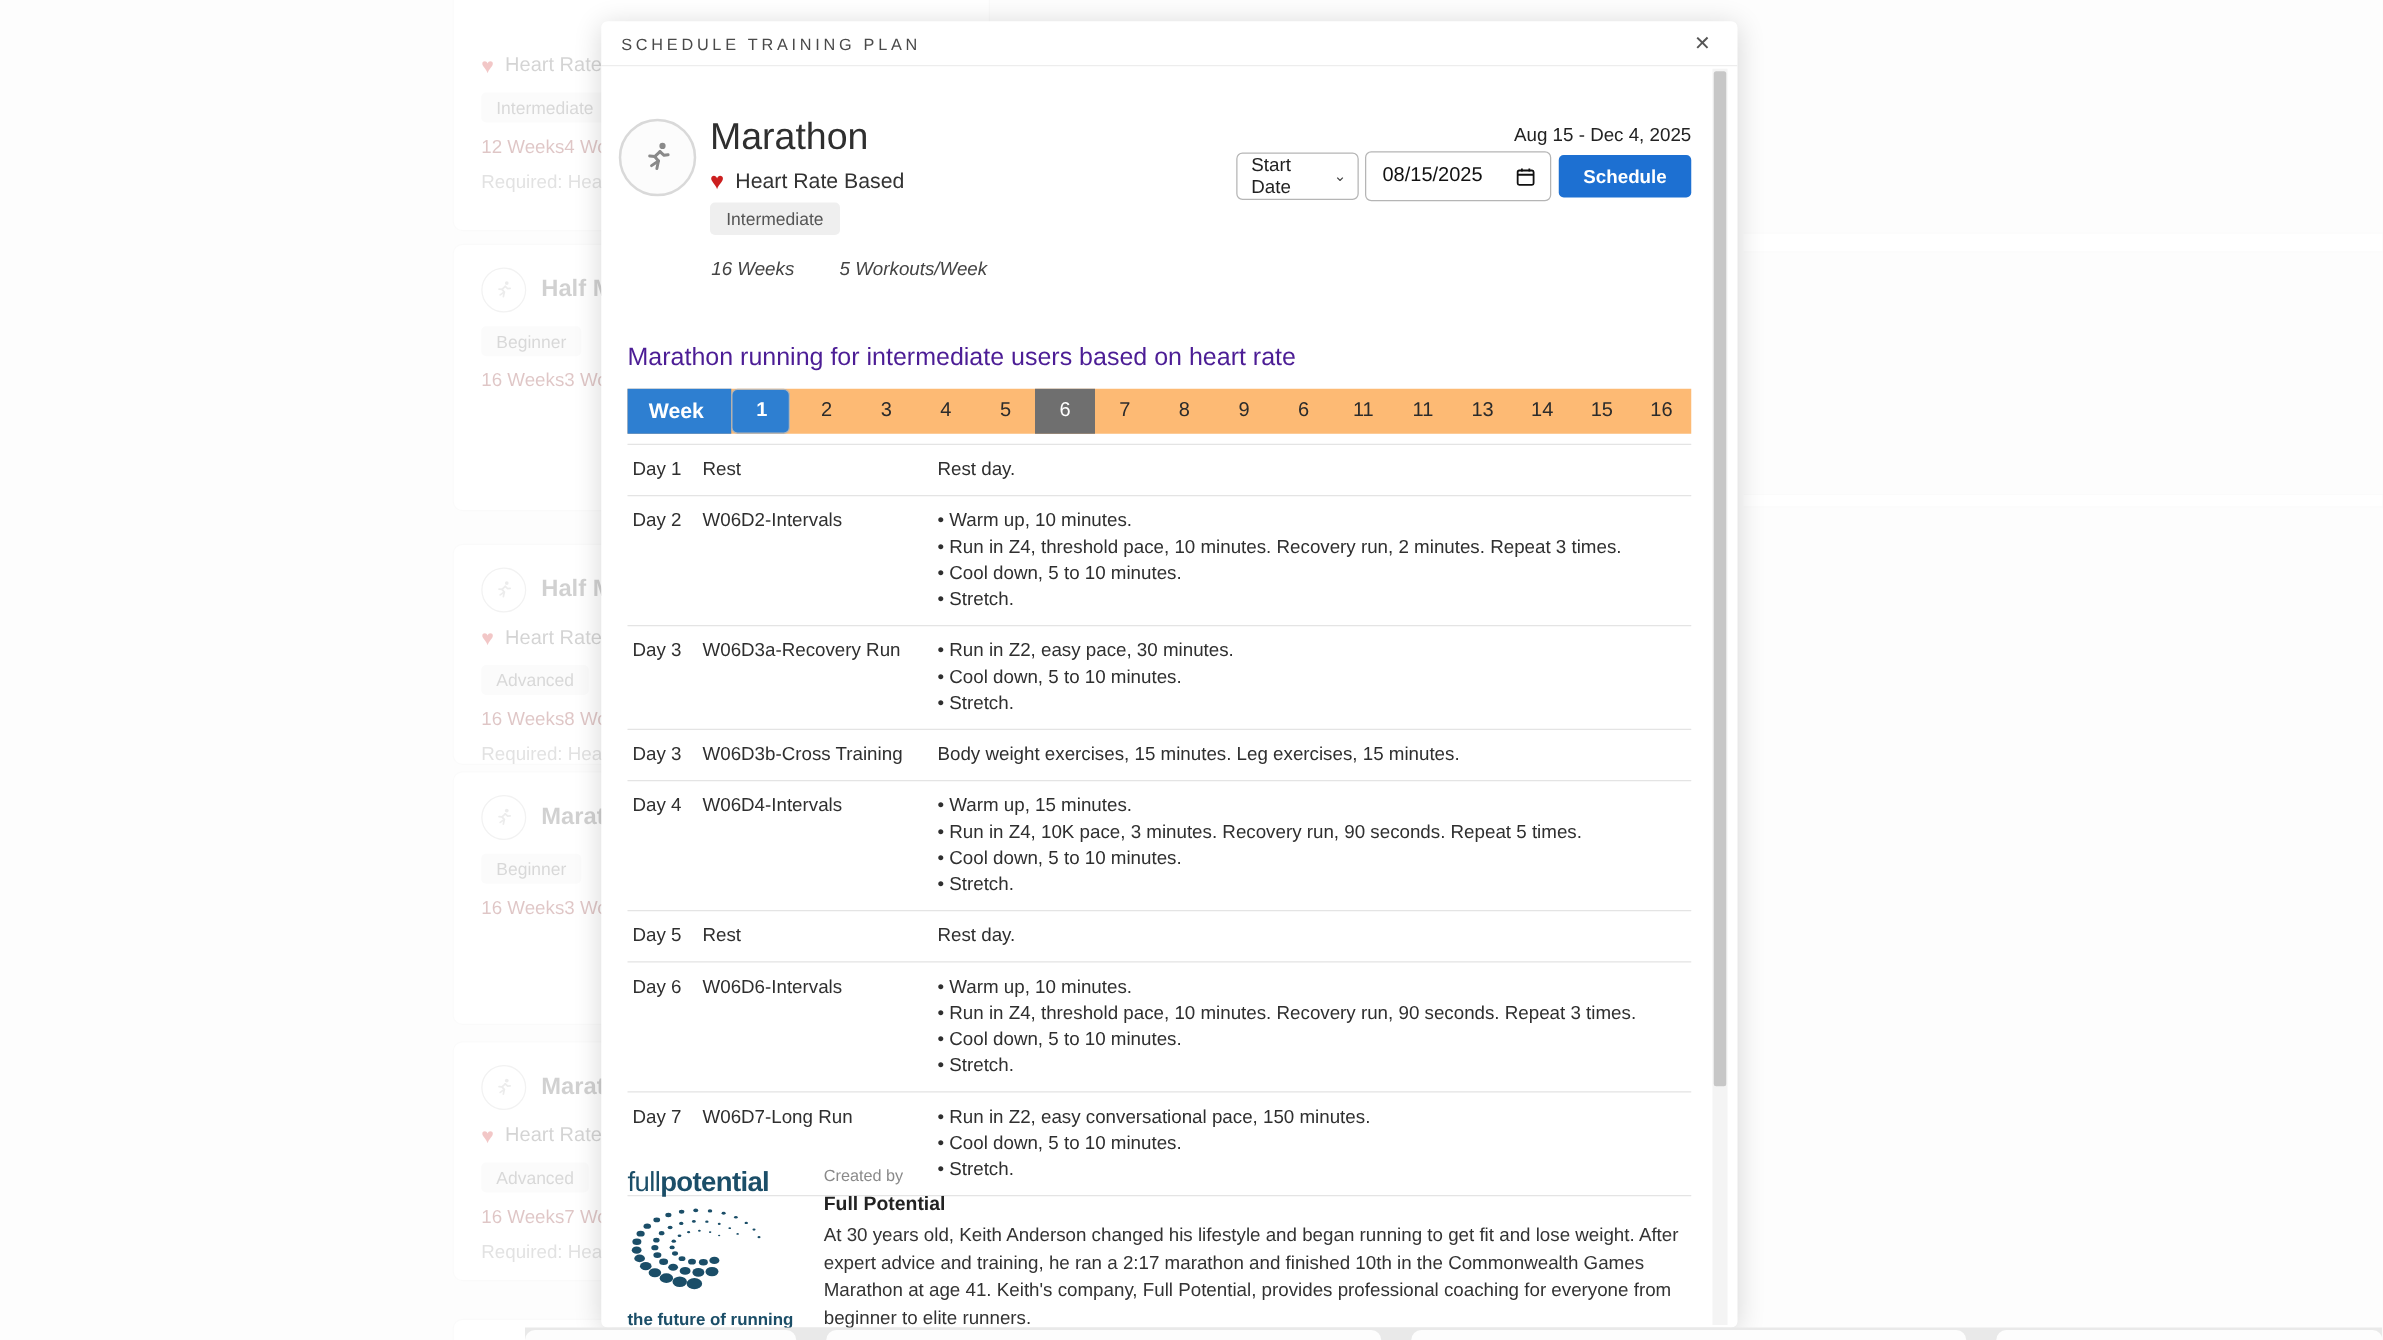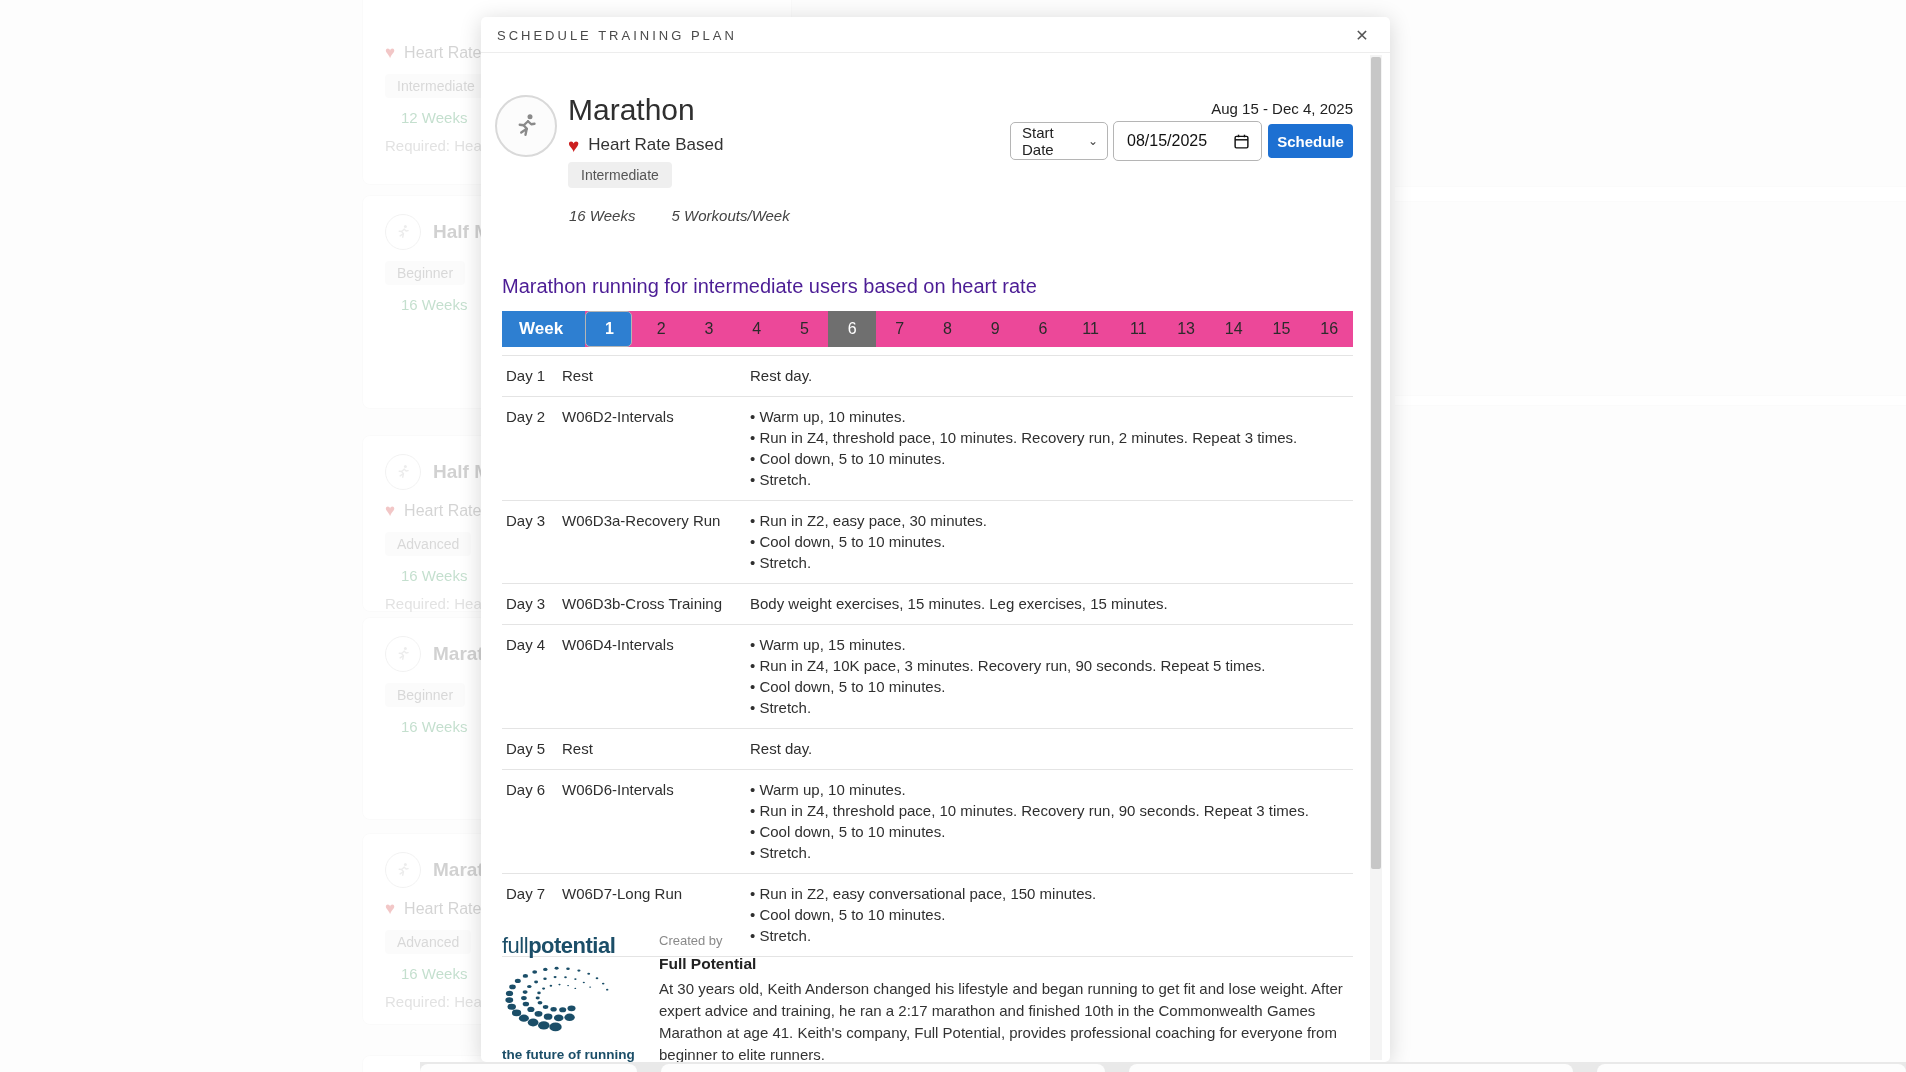--- a/index.html
+++ b/index.html
@@ -9,21 +9,21 @@
 
   
   .bg-cards { position:absolute; left:362px; top:0; width:430px; height:1072px; z-index:1; }
   .bgcard { position:absolute; left:0; width:430px; background:#fff; border:1px solid #ececec; border-radius:8px; padding:18px 22px; }
   .bgcard .brow { display:flex; align-items:center; margin-bottom:11px; }
   .bgcard .bicon { width:36px; height:36px; border-radius:50%; border:1.5px solid #c9c9c9; display:flex; align-items:center; justify-content:center; margin-right:12px; flex:0 0 auto; }
   .bgcard .btitle { font-size:19px; font-weight:bold; color:#4a4a4a; white-space:nowrap; }
   .bgcard .bheart { color:#cc2222; font-size:17px; margin-right:9px; }
   .bgcard .bhr { font-size:16px; color:#555; white-space:nowrap; }
   .bgcard .bbadge { display:inline-block; background:#ededed; border-radius:4px; padding:4px 12px; font-size:14px; color:#666; }
-  .bgcard .bmeta { font-size:15px; color:#15803d; white-space:nowrap;margin-left:16px; }
+  .bgcard .bmeta { font-size:15px; color:#7f1d1d; white-space:nowrap; }
   .bgcard .breq { font-size:15px; color:#8a8a8a; white-space:nowrap; }
   .bg-right { position:absolute; left:1395px; top:0; width:511px; height:1072px; z-index:1; }
   .bg-right .rline { position:absolute; left:0; width:511px; background:#fff; border-top:1px solid #eee; border-bottom:1px solid #eee; }
 
   
   .overlay { position:absolute; inset:0; background:rgba(255,255,255,0.75); z-index:5; }
 
   
   .bottom-strip { position:absolute; left:420px; top:1062px; width:1486px; height:10px; background:#e9e9e9; z-index:20; }
   .bump { position:absolute; top:2px; height:8px; background:#fdfdfd; border-radius:8px 8px 0 0; }
@@ -45,25 +45,25 @@
   .meta-row { position:absolute; left:88px; top:190px; font-size:15px; color:#444;font-style:italic; }
   .meta-row .w { margin-right:32px; }
 
   .date-range { position:absolute; right:37px; top:83px; font-size:15px; color:#222; }
   .controls { position:absolute; right:37px; top:104px; display:flex; align-items:center;padding-left:30px; }
   .sel { width:98px; height:38px; border:1px solid #b5b5b5; border-radius:5px; background:#fff; display:flex; align-items:center;
          justify-content:space-between; padding:0 9px 0 11px; font-size:15px; color:#222; margin-right:5px; cursor:pointer; }
   .sel .chev { font-size:12px; color:#444; }
   .date-input { width:149px; height:40px; border:1px solid #b5b5b5; border-radius:5px; background:#fff; display:flex; align-items:center;
                 justify-content:space-between; padding:0 11px 0 13px; font-size:16px; color:#111; margin-right:6px; cursor:text; }
-  .schedule-btn { width:85px; height:34px; background:#1d70d2; color:#fff; font-weight:bold; font-size:15px; border:none; border-radius:4px; cursor:pointer; }
+  .schedule-btn { width:106px; height:34px; background:#1d70d2; color:#fff; font-weight:bold; font-size:15px; border:none; border-radius:4px; cursor:pointer; }
 
   .plan-desc { position:absolute; left:21px; top:258px; font-size:20px; color:#4c1d95; }
 
-  .week-bar { position:absolute; left:21px; top:294px; width:851px; height:36px; display:flex; background:#ec4899; }
+  .week-bar { position:absolute; left:21px; top:294px; width:851px; height:36px; display:flex; background:#fdba74; }
   .week-label { width:83px; height:36px; background:#2e7fd1; color:#fff; font-size:17px; font-weight:bold; display:flex; align-items:center; padding-left:17px; }
   .wtab { width:48px; height:36px; display:flex; align-items:center; justify-content:center; font-size:16px; color:#2b2b2b; cursor:pointer; }
   .wtab.sel { background:#2e7fd1; color:#fff; font-weight:bold; }
   .wtab.hl { background:#6f6f6f; color:#fff; }
 
   .sched-table { position:absolute; left:21px; top:338px; width:851px; }
   .trow { display:flex; border-top:1px solid #e4e4e4; padding:9px 0 10px 0; font-size:15px; line-height:21px; color:#2f2f2f; }
   .trow:last-child { border-bottom:1px solid #e4e4e4; }
   .tc-day { width:60px; padding-left:4px; flex:0 0 auto; }
   .tc-name { width:188px; flex:0 0 auto; }

